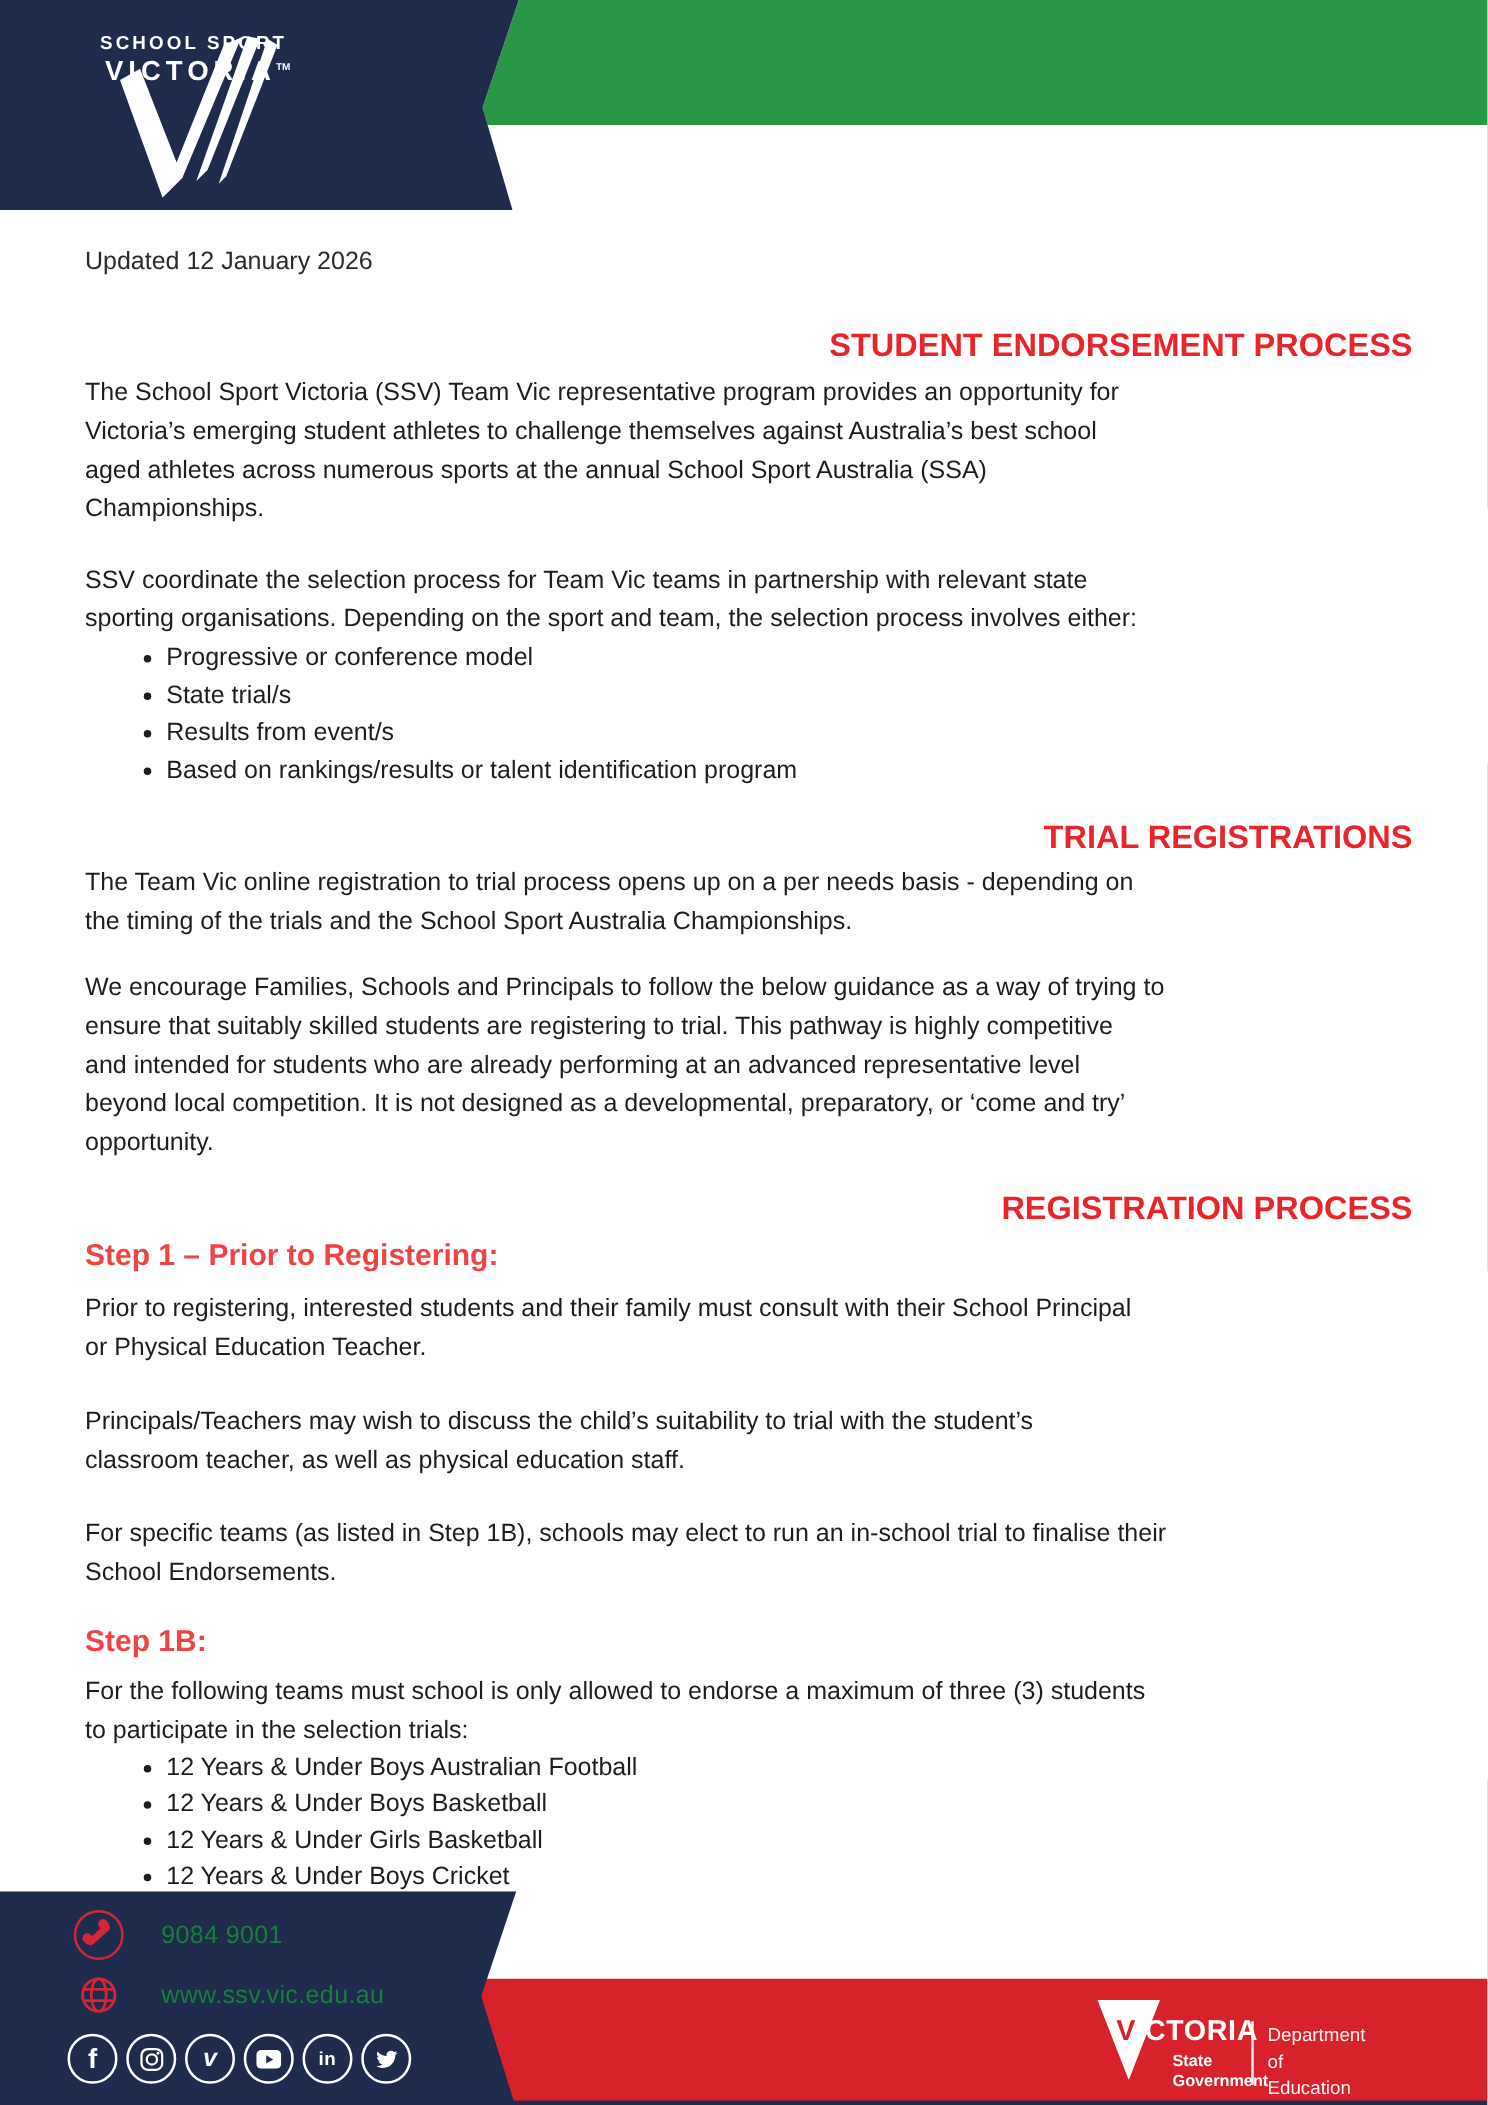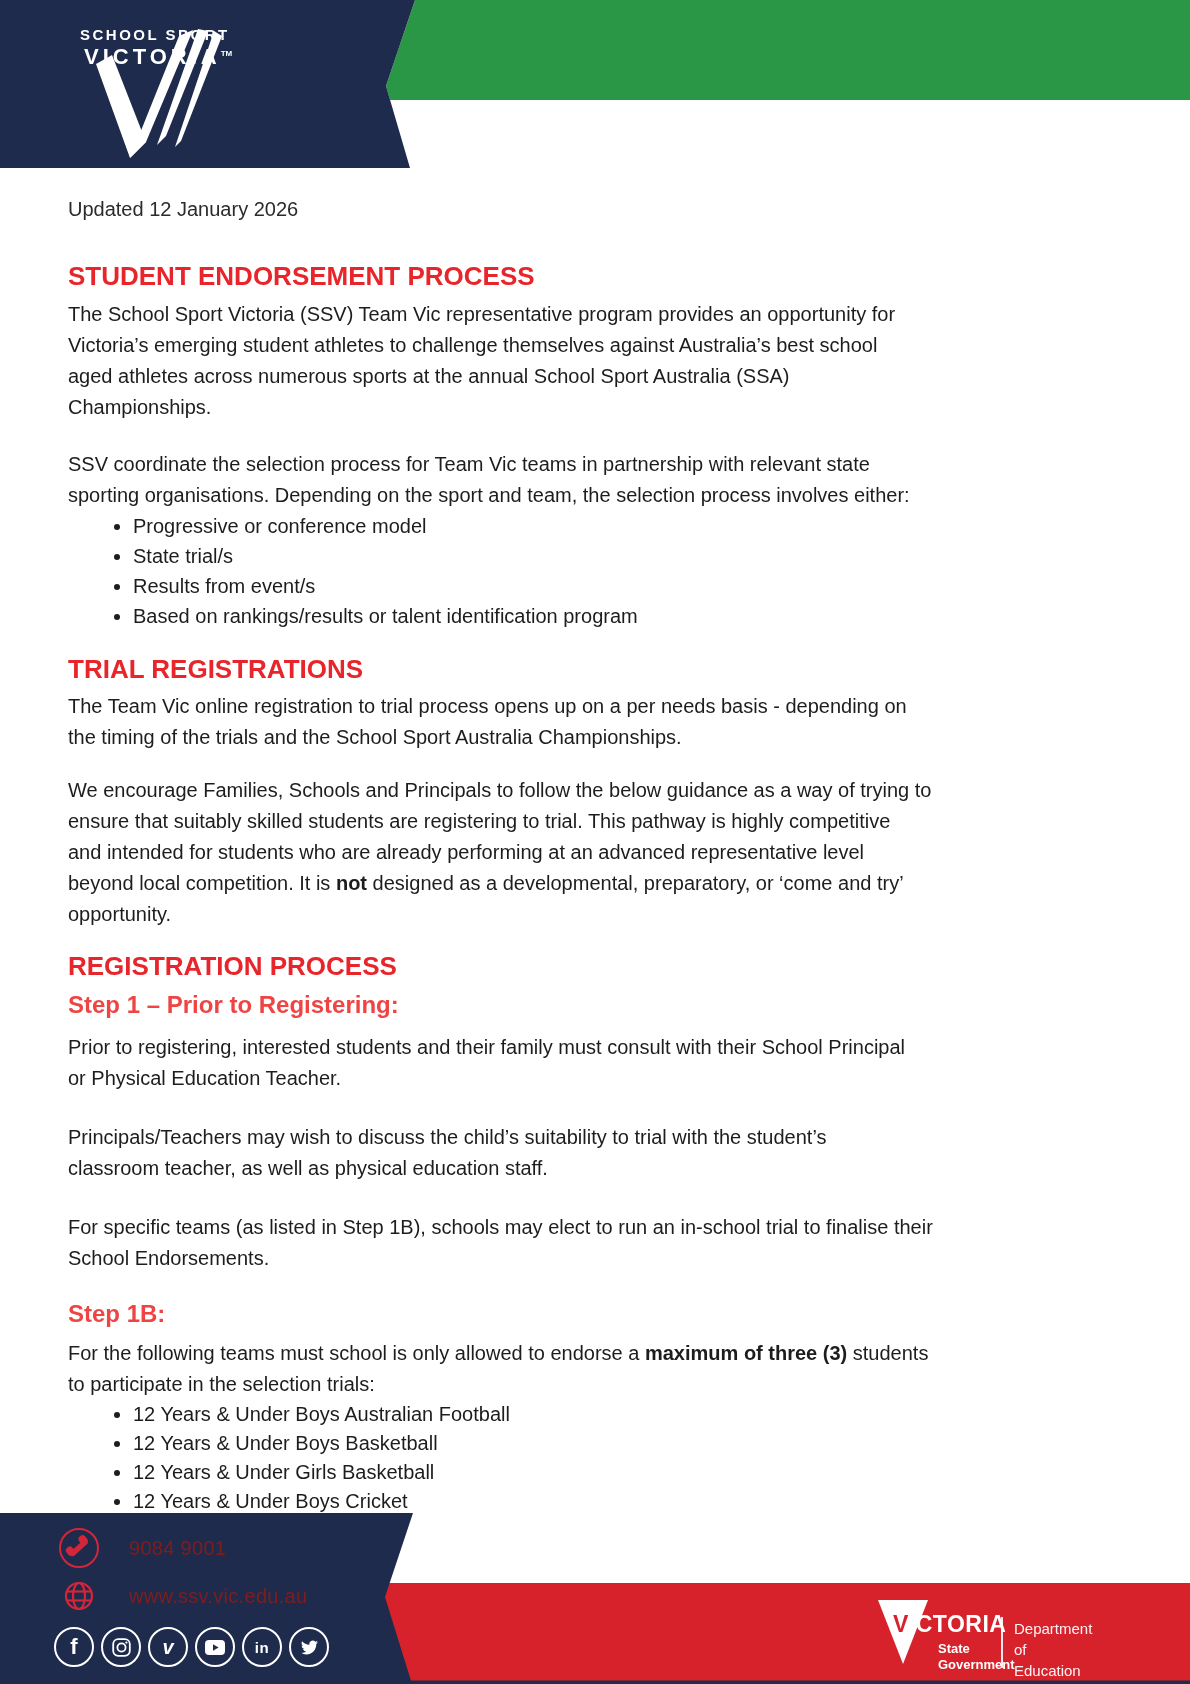--- a/index.html
+++ b/index.html
@@ -12,43 +12,43 @@
   
   .hdr-svg { position:absolute; top:0; left:0; display:block; }
   .logo { position:absolute; top:26px; left:80px; color:#fff; z-index:3; }
   .logo-line1 { font-size:15px; font-weight:bold; letter-spacing:2.5px; display:block; }
   .logo-line2 { font-size:22px; font-weight:bold; letter-spacing:4px; display:inline-block; margin-top:1px; margin-left:4px; }
   .logo-tm { font-size:8px; vertical-align:super; letter-spacing:0; }
   .logo-check { position:absolute; top:28px; left:84px; z-index:2; }
   
   .content { position:absolute; top:168px; left:0; width:1190px; padding:0 60px 0 68px; }
   .updated { margin-top:26px; font-size:17px; line-height:20px; color:#2b2b2b; }
-  h1 { font-size:26px; line-height:30px; font-weight:bold; color:#e8252a; letter-spacing:0; }
+  h1 { font-size:26px; line-height:30px; font-weight:bold; color:#e8252a; letter-spacing:0;text-align:right; }
   h2 { font-size:24px; line-height:28px; font-weight:bold; color:#ef4444; }
   .content p { font-size:20px; line-height:31px; white-space:pre-line; }
   .content ul { list-style:disc; padding-left:65px; }
   .content li { font-size:20px; line-height:30px; }
-  b { font-weight:bold; }
+  b { font-weight:normal; }
   .h1-endorse { margin-top:36px; }
   .p-endorse1 { margin-top:8px; }
   .p-endorse2 { margin-top:26px; }
   .h1-trial   { margin-top:23px; }
   .p-trial1   { margin-top:7px; }
   .p-trial2   { margin-top:22px; }
   .h1-reg     { margin-top:21px; }
   .h2-step1   { margin-top:10px; }
   .p-reg1     { margin-top:13px; }
   .p-reg2     { margin-top:28px; }
   .p-reg3     { margin-top:28px; }
   .h2-step1b  { margin-top:26px; }
   .p-step1b   { margin-top:10px; }
   .ul-teams li { line-height:29px; }
   
   .ftr-svg { position:absolute; top:1513px; left:0; display:block; }
-  .ftr-row { position:absolute; display:flex; align-items:center; z-index:4; color:#7f1d1d; }
+  .ftr-row { position:absolute; display:flex; align-items:center; z-index:4; color:#15803d; }
   .row-phone { top:1528px; left:59px; }
   .row-web   { top:1576px; left:59px; }
   .cicon { width:40px; height:40px; border-radius:50%; display:flex; align-items:center; justify-content:center; }
   .cicon-red { border:2.5px solid #d32638; }
   .ftr-txt { font-size:20px; margin-left:30px; letter-spacing:0.3px; }
   .social { position:absolute; top:1627px; left:54px; display:flex; gap:7px; z-index:4; }
   .sicon { width:40px; height:40px; border:2px solid #fff; border-radius:50%;
            display:flex; align-items:center; justify-content:center; color:#fff; }
   .sicon .glyph-f  { font-size:22px; font-weight:bold; }
   .sicon .glyph-v  { font-size:20px; font-weight:bold; font-style:italic; }

